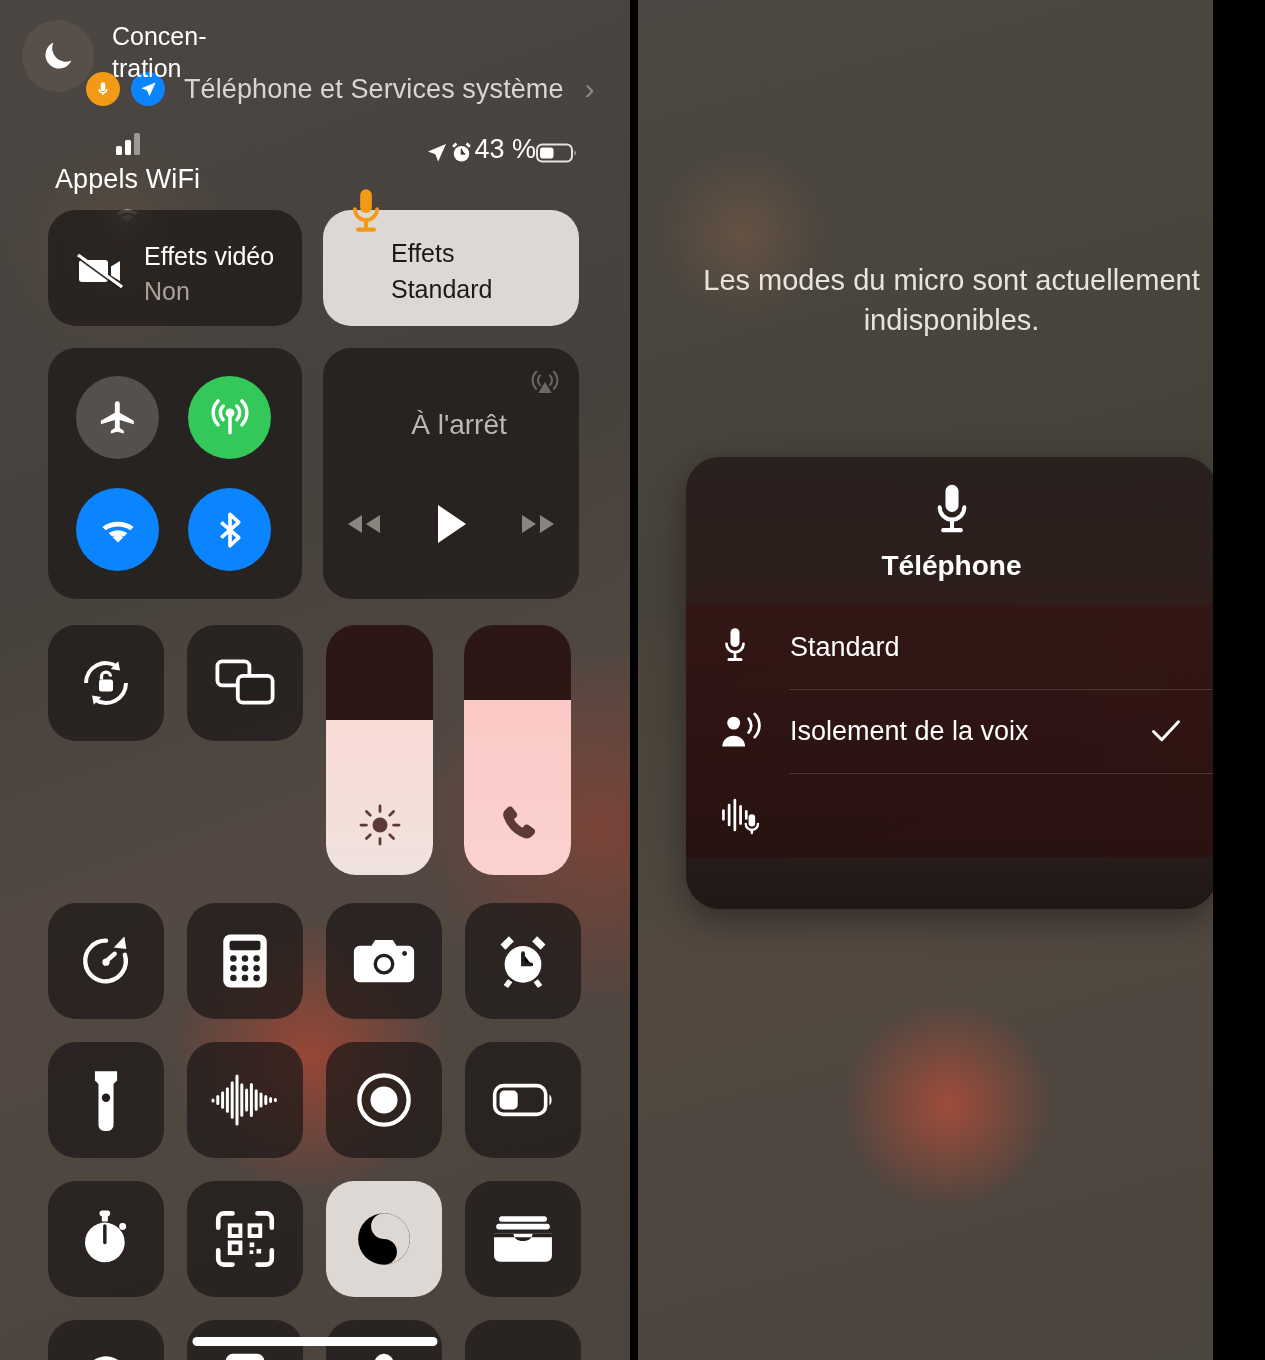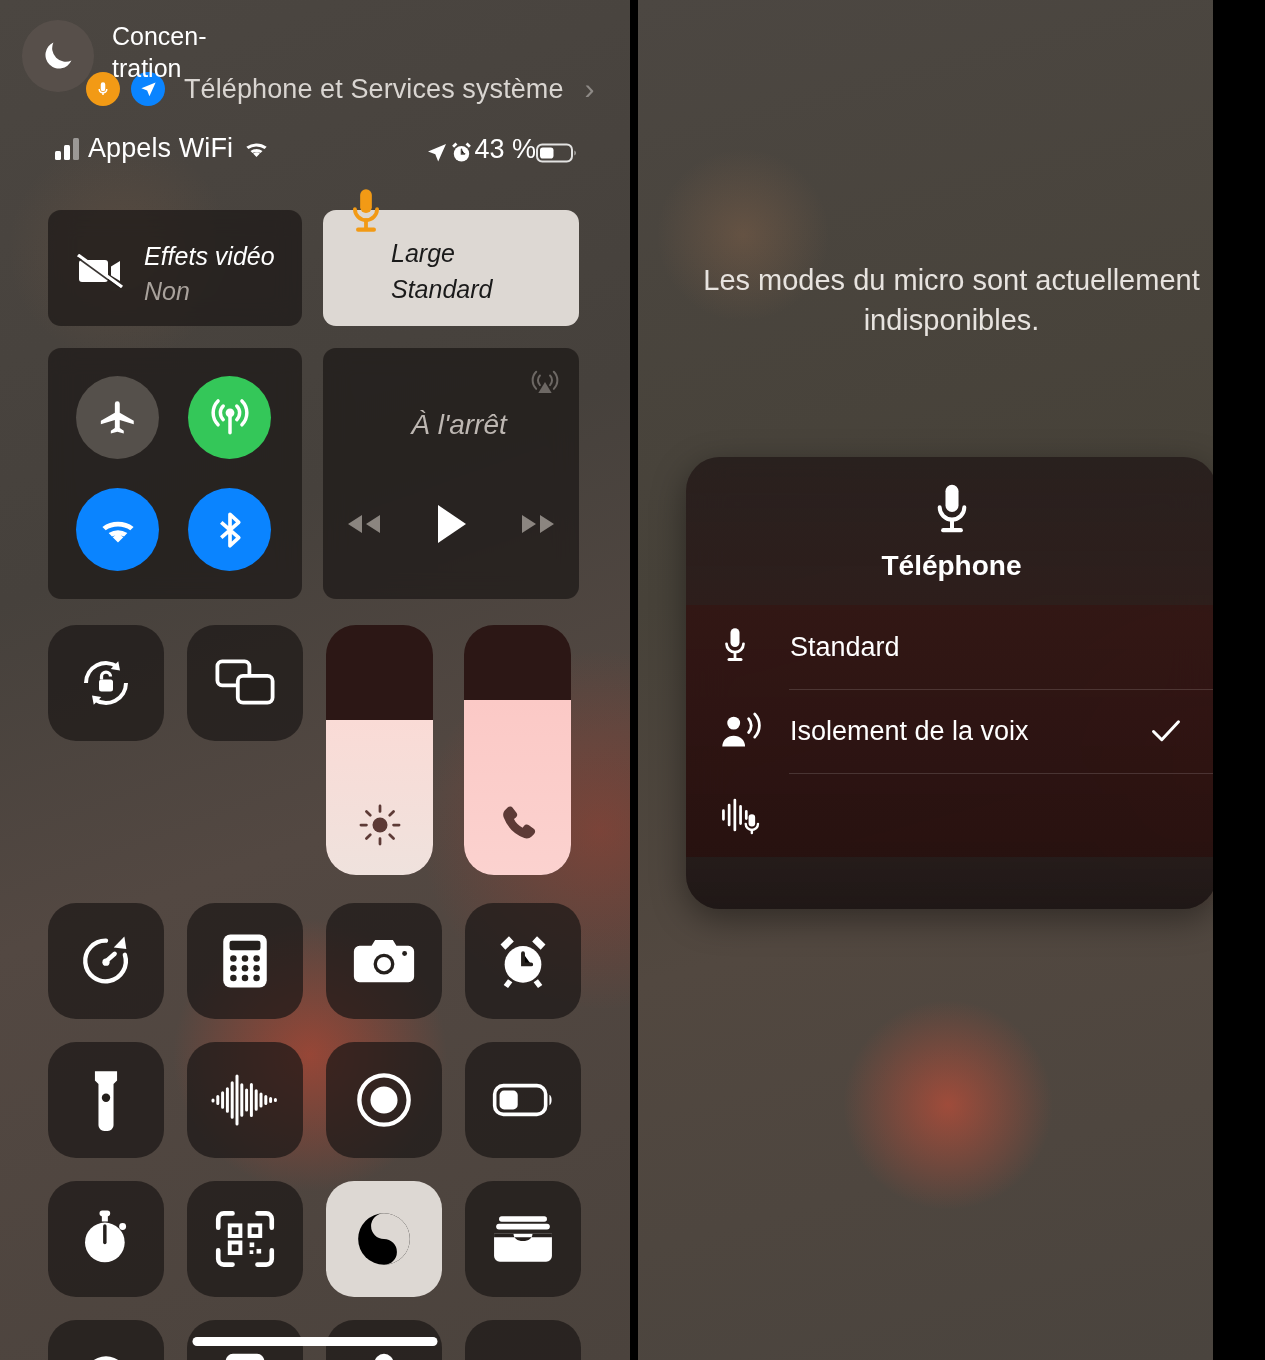--- a/index.html
+++ b/index.html
@@ -33,32 +33,32 @@
   
   #header-chip { position:absolute; left:86px; top:72px; display:flex; align-items:center; gap:11px; }
   .badge { width:34px; height:34px; border-radius:50%; display:flex; align-items:center; justify-content:center; }
   .badge.orange { background:#F29A15; }
   .badge.blue   { background:#0A84FF; }
   #header-title { font-size:27px; color:#d9d5d1; margin-left:8px; letter-spacing:.1px; }
   #header-chevron { font-size:30px; color:#8e8a86; margin-left:10px; font-weight:300; line-height:1; }
 
   
   #status-bar { position:absolute; left:55px; top:133px; width:520px; height:42px; }
-  #status-left  { position:absolute; left:0; top:0; display:flex; align-items:center; gap:9px; }
+  #status-left  { position:absolute; left:0; top:0; display:flex; align-items:center; gap:9px;flex-direction:column; }
   #status-right { position:absolute; right:-5px; top:1px; display:flex; align-items:flex-end; gap:0; }
   #carrier-label { font-size:27px; color:#fff; font-weight:500; letter-spacing:.1px; }
   #battery-percent { font-size:27px; color:#fff; font-weight:500; }
   .sig-bars { display:flex; align-items:flex-end; gap:3px; height:22px; }
   .sig-bars i { width:6px; background:#fff; border-radius:1.5px; display:block; }
   .sig-bars i:nth-child(1){ height:9px; }
   .sig-bars i:nth-child(2){ height:15px; }
   .sig-bars i:nth-child(3){ height:22px; opacity:.45; }
 
   
-  .tile { position:absolute; border-radius:13px; background:rgba(28,24,22,.72); backdrop-filter:blur(12px);font-style:italic; }
+  .tile { position:absolute; border-radius:28px; background:rgba(28,24,22,.72); backdrop-filter:blur(12px); }
   .tile.light { background:#ddd8d3; }
 
   .tile-label { color:#fff; }
 
   
   #tile-video-effects { left:48px; top:210px; width:254px; height:116px; }
   #video-effects-icon { position:absolute; left:28px; top:44px; width:48px; height:34px; }
   #video-effects-title { position:absolute; left:96px; top:32px; font-size:25px; color:#fff; }
   #video-effects-value { position:absolute; left:96px; top:67px; font-size:25px; color:#a9a29c; }
 
@@ -212,21 +212,21 @@
 
     <div class="tile light" id="tile-micro">
       <span id="micro-badge-icon">
         <svg width="38" height="52" viewBox="0 0 24 32">
           <rect x="8.3" y="1" width="7.4" height="15" rx="3.7" fill="#F29A15"></rect>
           <path fill="none" stroke="#F29A15" stroke-width="2.4" stroke-linecap="round" d="M5 13.5a7 7 0 0 0 14 0"></path>
           <path stroke="#F29A15" stroke-width="2.4" stroke-linecap="round" d="M12 20.5v5"></path>
           <path stroke="#F29A15" stroke-width="2.6" stroke-linecap="round" d="M7 26.5h10"></path>
         </svg>
       </span>
-      <span id="micro-title">Large</span>
+      <span id="micro-title">Effets</span>
       <span id="micro-value">Standard</span>
     </div>
 
     <div class="tile" id="tile-connectivity">
       <span class="conn-btn" id="btn-airplane">
         <span>
           <svg width="42" height="42" viewBox="0 0 24 24">
               <path fill="#fff" d="M21 15.5v-2l-8-4.5V3.8a1.4 1.4 0 0 0-2.8 0V9l-8 4.5v2l8-2.4v4.6l-2.3 1.6v1.5l3.7-1 3.7 1v-1.5L13 17.7v-4.6l8 2.4Z"></path>
             </svg>
         </span>

